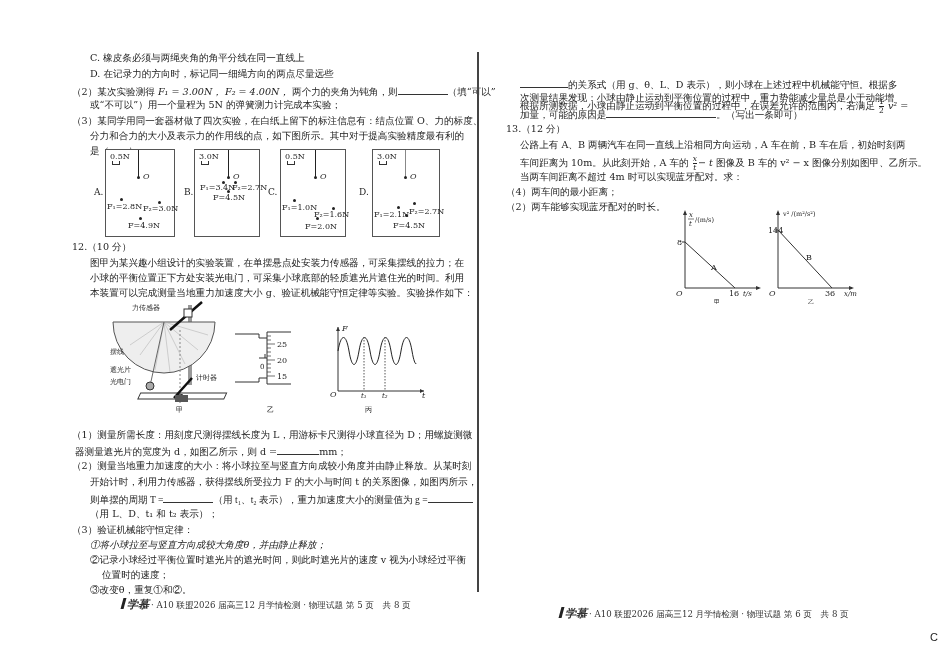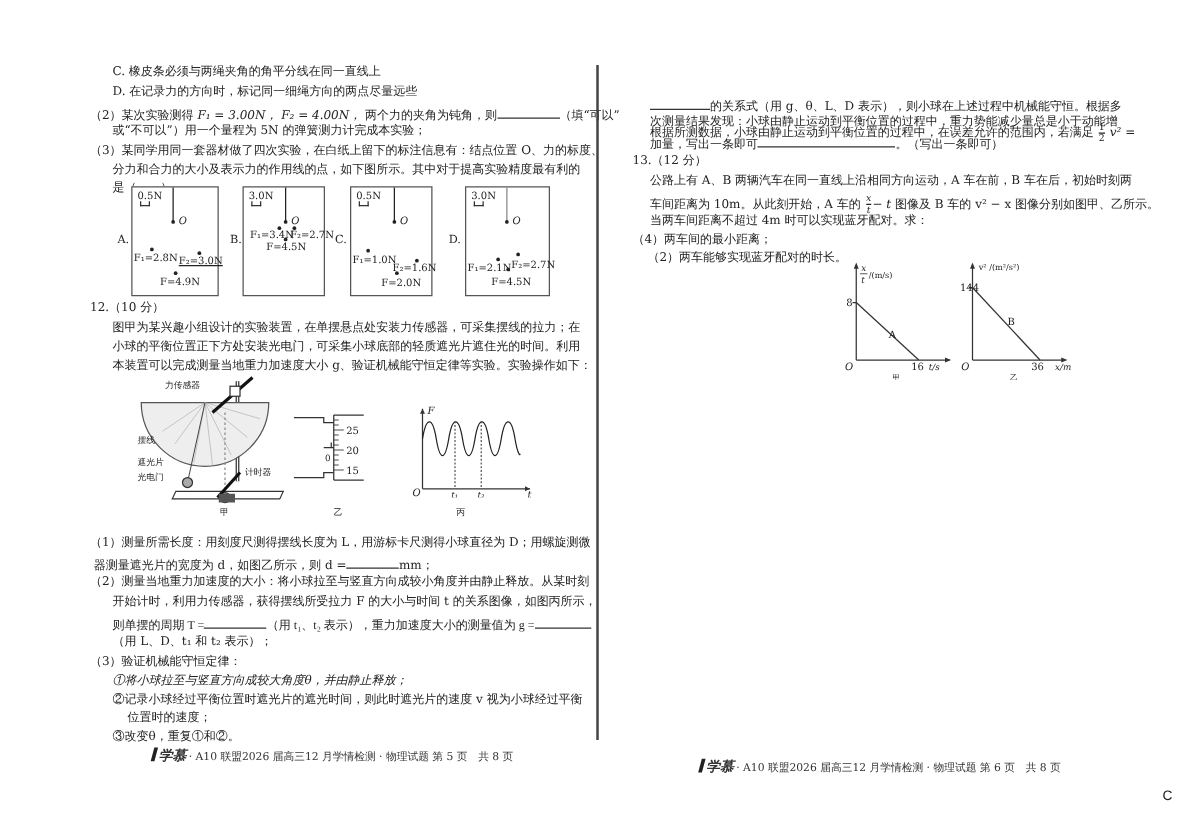--- a/index.html
+++ b/index.html
@@ -45,21 +45,21 @@
 
   <div class="olabel" style="left:94px;top:188px;">A.</div>
   <div class="optbox" style="left:105px;top:149px;width:68px;height:86px;">
     <div class="scale"><span>0.5N</span><span class="tick"></span></div>
     <div class="str" style="left:32px;height:27px;"></div>
     <div class="dot" style="left:31px;top:26px;"></div>
     <div class="lab" style="left:37px;top:23px;font-style:italic;">O</div>
     <div class="dot" style="left:14px;top:48px;"></div>
     <div class="lab" style="left:1px;top:53px;">F₁=2.8N</div>
     <div class="dot" style="left:52px;top:51px;"></div>
-    <div class="lab" style="left:37px;top:55px;text-decoration:underline;">F₂=3.0N</div>
+    <div class="lab" style="left:37px;top:55px;">F₂=3.0N</div>
     <div class="dot" style="left:33px;top:67px;"></div>
     <div class="lab" style="left:22px;top:72px;">F=4.9N</div>
   </div>
 
   <div class="olabel" style="left:184px;top:188px;">B.</div>
   <div class="optbox" style="left:194px;top:149px;width:64px;height:86px;">
     <div class="scale"><span>3.0N</span><span class="tick"></span></div>
     <div class="str" style="left:33px;height:27px;"></div>
     <div class="dot" style="left:32px;top:26px;"></div>
     <div class="lab" style="left:38px;top:23px;font-style:italic;">O</div>
@@ -198,33 +198,33 @@
   <div class="ln" style="left:520px;top:58px;margin-top:40px;">
     <span>根据所测数据，小球由静止运动到平衡位置的过程中，在误差允许的范围内，若满足</span>
     <span class="frac"><span class="num">1</span><span>2</span></span>
     <i class="v">v² =</i>
   </div>
   <div class="ln" style="left:520px;top:78px;">
     <span class="blank" style="width:48px;"></span><span>的关系式（用 g、θ、L、D 表示），则小球在上述过程中机械能守恒。根据多</span>
   </div>
   <div class="ln" style="left:520px;top:93px;">次测量结果发现：小球由静止运动到平衡位置的过程中，重力势能减少量总是小于动能增</div>
   <div class="ln" style="left:520px;top:108px;">
-    <span>加量，写出一条即可</span><span class="blank" style="width:110px;"></span><span>。（写出一条即可）</span>
+    <span>加量，可能的原因是</span><span class="blank" style="width:110px;"></span><span>。（写出一条即可）</span>
   </div>
 
   <div class="ln" style="left:506px;top:124px;">13.（12 分）</div>
   <div class="ln" style="left:520px;top:140px;">公路上有 A、B 两辆汽车在同一直线上沿相同方向运动，A 车在前，B 车在后，初始时刻两</div>
   <div class="ln" style="left:520px;top:155px;">
     <span>车间距离为 10m。从此刻开始，A 车的</span>
     <span class="frac" style="font-style:italic;"><span class="num">x</span><span>t</span></span><i class="v">− t</i>
     <span>图像及 B 车的 v² − x 图像分别如图甲、乙所示。</span>
   </div>
   <div class="ln" style="left:520px;top:172px;">当两车间距离不超过 4m 时可以实现蓝牙配对。求：</div>
   <div class="ln" style="left:506px;top:187px;">（4）两车间的最小距离；</div>
-  <div class="ln" style="left:506px;top:202px;margin-left:12px;">（2）两车能够实现蓝牙配对的时长。</div>
+  <div class="ln" style="left:506px;top:202px;">（2）两车能够实现蓝牙配对的时长。</div>
 
   <svg class="abs" style="left:675px;top:208px;" width="90" height="96">
     <line x1="10" y1="80" x2="84" y2="80" stroke="#333"></line>
     <polygon points="86,80 81,78 81,82" fill="#333"></polygon>
     <line x1="10" y1="80" x2="10" y2="4" stroke="#333"></line>
     <polygon points="10,2 8,7 12,7" fill="#333"></polygon>
     <line x1="10" y1="34" x2="60" y2="80" stroke="#333"></line>
     <line x1="7" y1="34" x2="10" y2="34" stroke="#333"></line>
     <text x="2" y="37" font-size="8" fill="#222" font-family="DejaVu Serif, serif">8</text>
     <text x="36" y="62" font-size="8" fill="#222" font-family="DejaVu Serif, serif">A</text>

